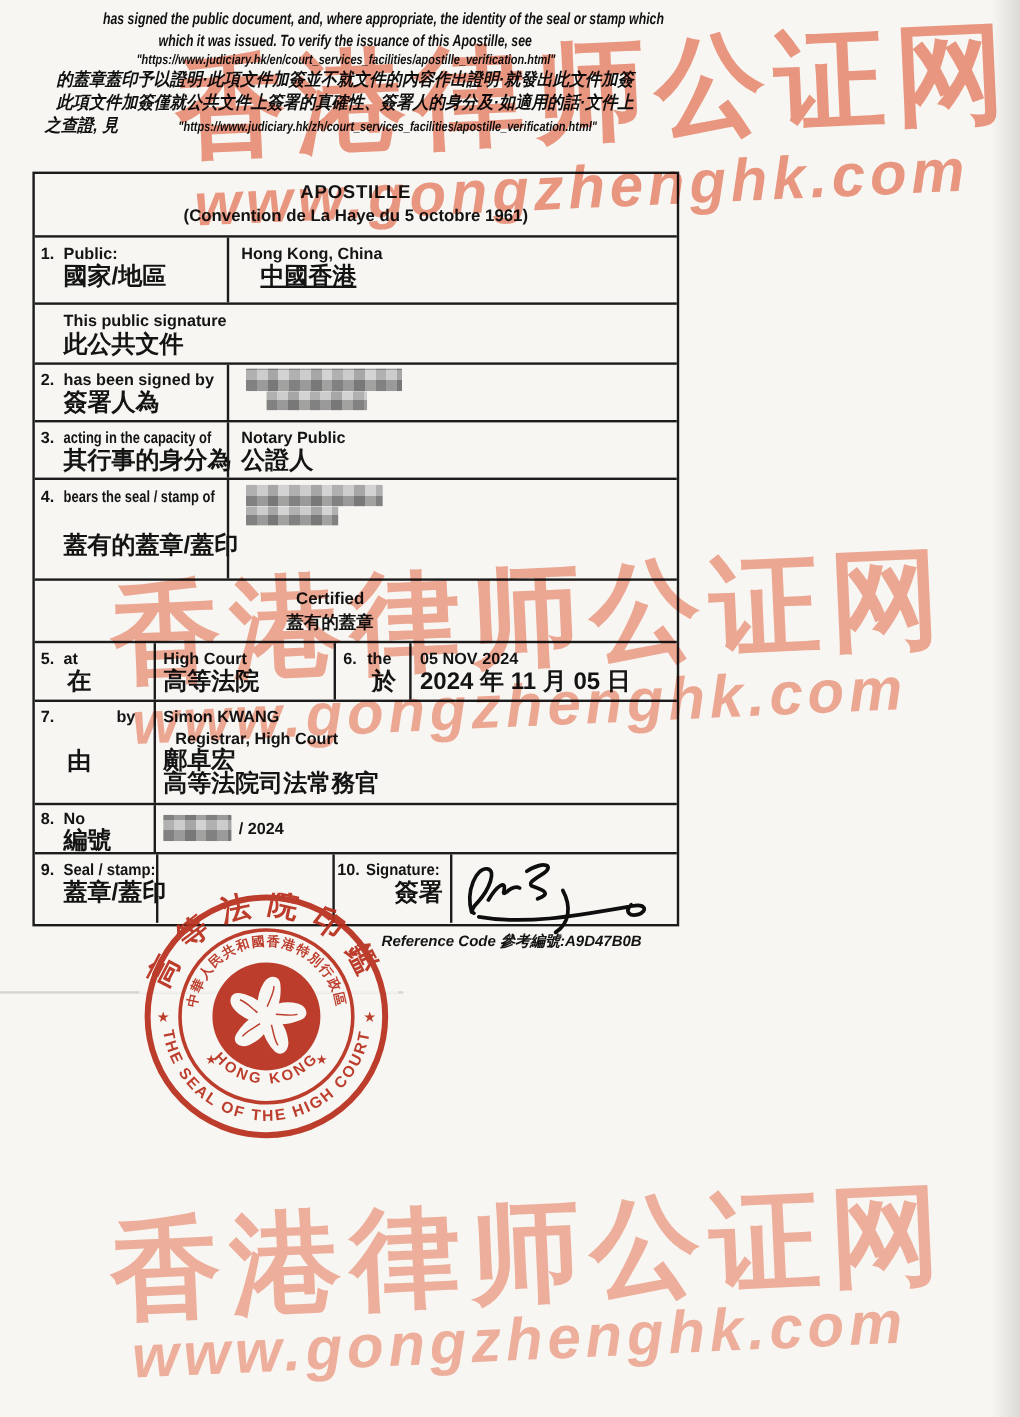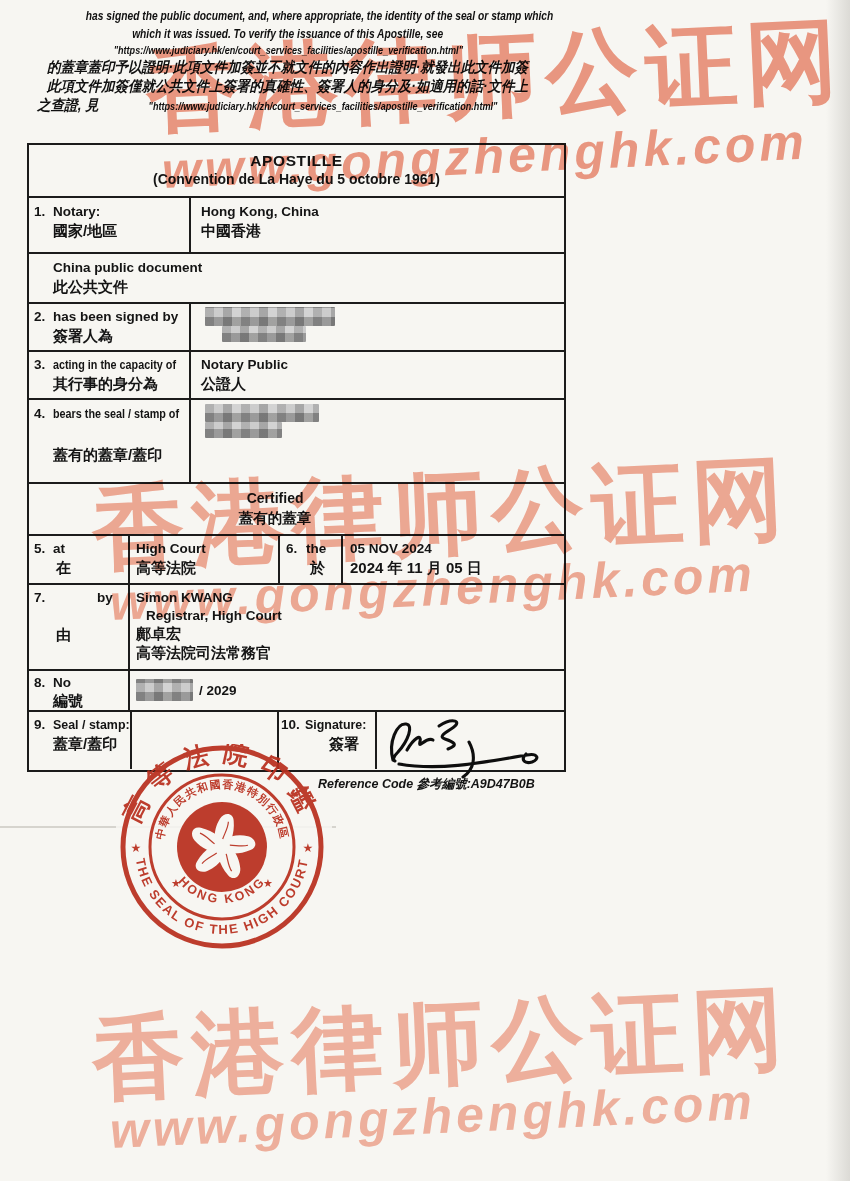--- a/index.html
+++ b/index.html
@@ -33,21 +33,21 @@
   .cond   { display:inline-block; transform:scaleX(.76); transform-origin:50% 50%; white-space:nowrap; }
   .condz  { display:inline-block; transform:scaleX(.93); transform-origin:50% 50%; white-space:nowrap; }
   .condu  { display:inline-block; transform:scaleX(.80); transform-origin:50% 50%; white-space:nowrap; }
   
   .tbl { position:absolute; left:27px; top:143px; width:539px; height:629px;
     border:2.5px solid #1b1b1b; z-index:10; font-weight:bold; }
   .row { position:absolute; left:0; width:100%; border-top:2px solid #1c1c1c; }
   .row.first { border-top:none; }
   .vline { position:absolute; top:0; bottom:0; width:0; border-left:2px solid #1c1c1c; }
   .cellTxt { position:absolute; white-space:nowrap; font-size:13.5px; line-height:18px; }
-  .zh { font-size:15px; }
+  .zh { font-size:20px; }
   .squeeze { transform:scaleX(.80); transform-origin:0 50%; display:inline-block; }
   .squeeze9 { transform:scaleX(.92); transform-origin:0 50%; display:inline-block; }
   .hdr-title { position:absolute; width:100%; text-align:center; top:7px; font-size:15.5px; letter-spacing:.6px; }
   .hdr-sub   { position:absolute; width:100%; text-align:center; top:26px; font-size:14px; }
   .cert-en { position:absolute; width:92%; text-align:center; top:6px;  font-size:14px; }
   .cert-zh { position:absolute; width:92%; text-align:center; top:25px; font-size:14.5px; }
   
   .mosaic { position:absolute; opacity:.9; border-radius:1px;
     background:
       repeating-linear-gradient(0deg, rgba(70,70,70,.45) 0 9px, rgba(190,190,190,.40) 9px 18px),
@@ -81,28 +81,28 @@
   <div class="tbl">
 
     <div class="row first" style="top:0; height:50.5px;">
       <div class="hdr-title">APOSTILLE</div>
       <div class="hdr-sub">(Convention de La Haye du 5 octobre 1961)</div>
     </div>
 
     <div class="row" style="top:50.5px; height:56px;">
       <div class="vline" style="left:160px;"></div>
       <span class="cellTxt" style="left:5px; top:5px;">1.</span>
-      <span class="cellTxt" style="left:24px; top:5px;">Notary:</span>
+      <span class="cellTxt" style="left:24px; top:5px;">Public:</span>
       <span class="cellTxt zh" style="left:24px; top:24px;">國家/地區</span>
       <span class="cellTxt" style="left:172px; top:5px;">Hong Kong, China</span>
-      <span class="cellTxt zh" style="left:172px; top:24px;">中國香港</span>
+      <span class="cellTxt zh" style="left:188px; top:24px;text-decoration:underline;">中國香港</span>
     </div>
 
     <div class="row" style="top:106.5px; height:50px;">
-      <span class="cellTxt" style="left:24px; top:5px;">China public document</span>
+      <span class="cellTxt" style="left:24px; top:5px;">This public signature</span>
       <span class="cellTxt zh" style="left:24px; top:24px;text-align:right;">此公共文件</span>
     </div>
 
     <div class="row" style="top:156.5px; height:48px;">
       <div class="vline" style="left:160px;"></div>
       <span class="cellTxt" style="left:5px; top:4px;">2.</span>
       <span class="cellTxt" style="left:24px; top:4px;">has been signed by</span>
       <span class="cellTxt zh" style="left:24px; top:23px;">簽署人為</span>
       <div class="mosaic" style="left:176px; top:3px;  width:130px; height:19px;"></div>
       <div class="mosaic" style="left:193px; top:22px; width:84px;  height:16px;"></div>
@@ -157,21 +157,21 @@
       <span class="cellTxt zh" style="left:107px; top:40px;">鄺卓宏</span>
       <span class="cellTxt zh" style="left:107px; top:59px;">高等法院司法常務官</span>
     </div>
 
     <div class="row" style="top:523.5px; height:41px;">
       <div class="vline" style="left:98.5px;"></div>
       <span class="cellTxt" style="left:5px; top:3px;">8.</span>
       <span class="cellTxt" style="left:24px; top:3px;">No</span>
       <span class="cellTxt zh" style="left:24px; top:21px;">編號</span>
       <div class="mosaic" style="left:107px; top:8px; width:57px; height:22px;"></div>
-      <span class="cellTxt" style="left:170px; top:11px;">/ 2029</span>
+      <span class="cellTxt" style="left:170px; top:11px;">/ 2024</span>
     </div>
 
     <div class="row" style="top:564.5px; height:59.5px;">
       <div class="vline" style="left:100.5px;"></div>
       <div class="vline" style="left:247.5px;"></div>
       <div class="vline" style="left:345.5px;"></div>
       <span class="cellTxt" style="left:5px; top:4px;">9.</span>
       <span class="cellTxt" style="left:24px; top:4px;"><span class="squeeze9">Seal / stamp:</span></span>
       <span class="cellTxt zh" style="left:24px; top:23px;">蓋章/蓋印</span>
       <span class="cellTxt" style="left:252px; top:4px;">10.</span>

